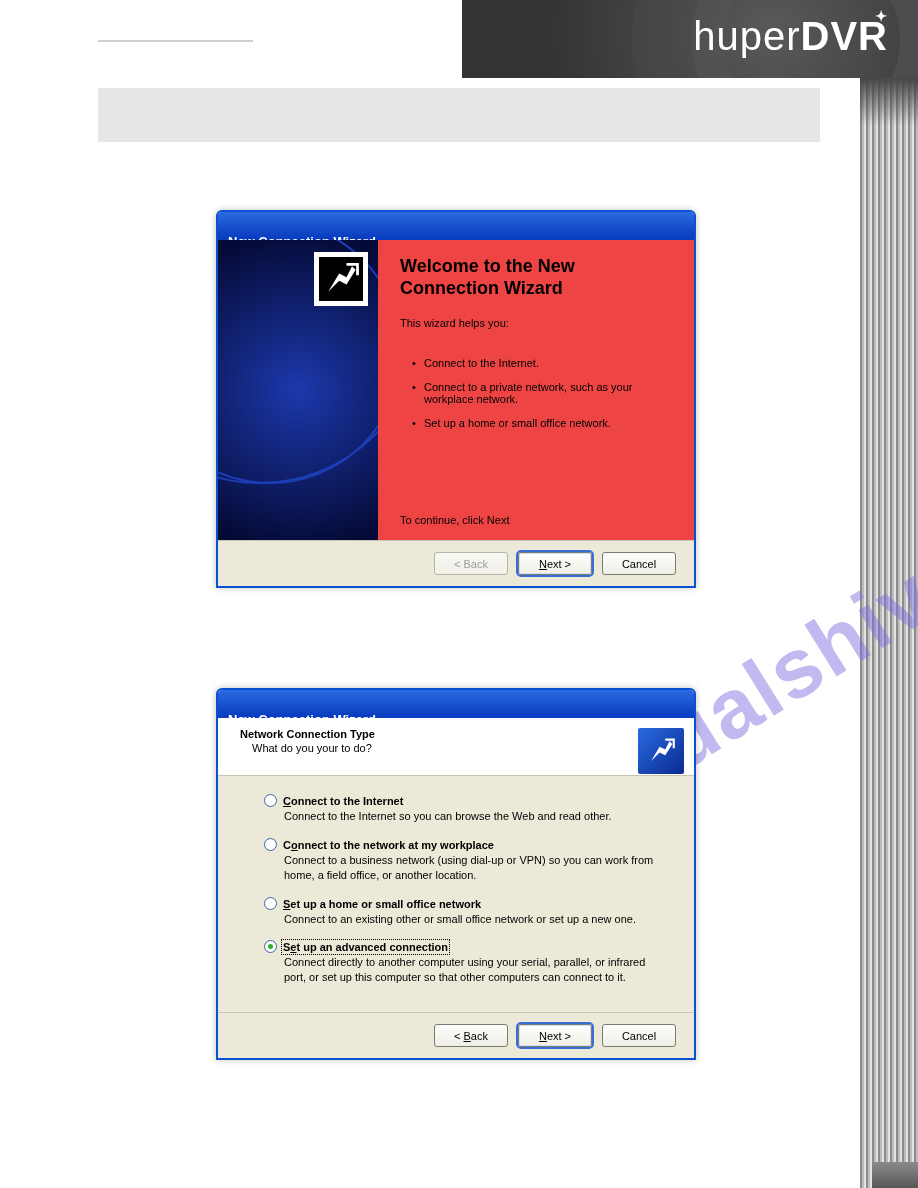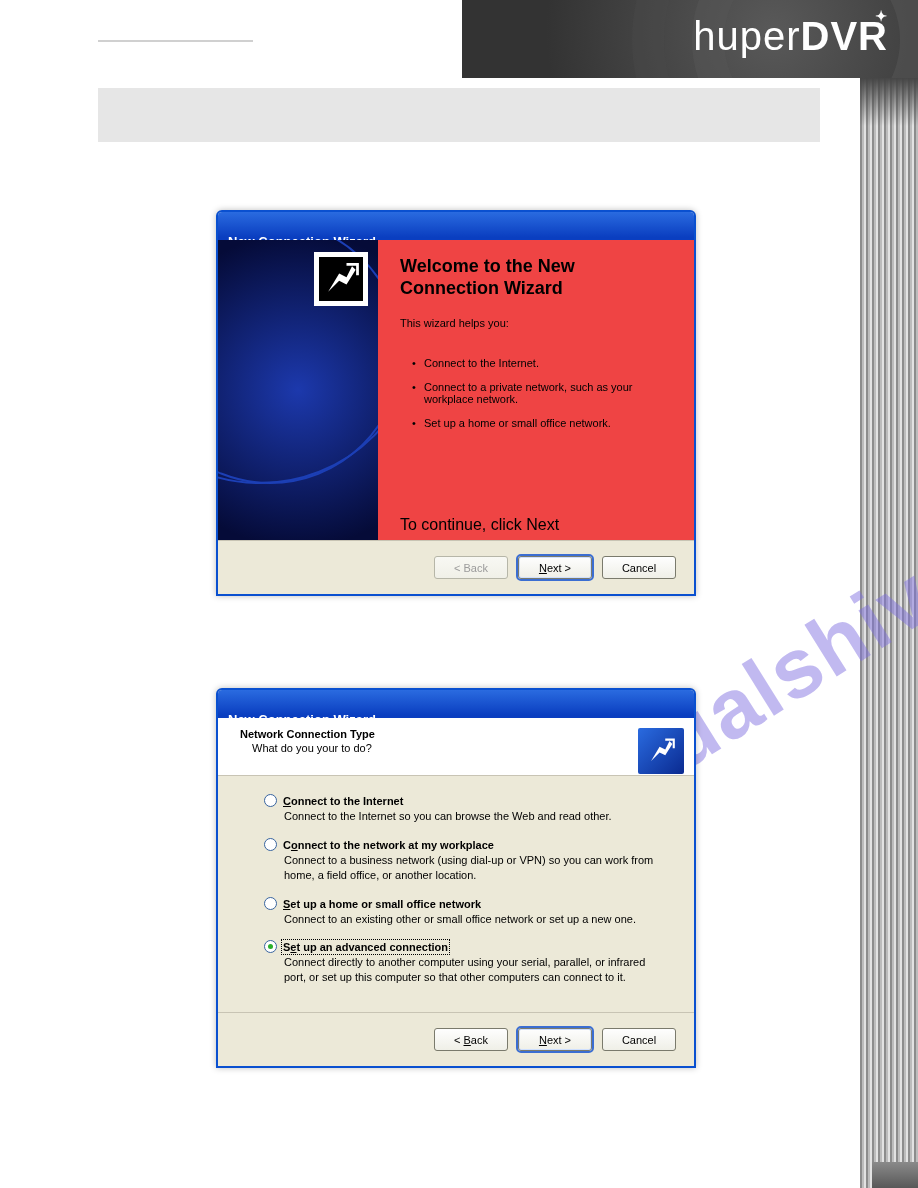--- a/index.html
+++ b/index.html
@@ -25,21 +25,21 @@
   
   .grey-banner { position: absolute; left: 98px; top: 88px; width: 722px; height: 54px; background: #e6e6e6; }
 
   
   .page-chip { position: absolute; right: 0; bottom: 0; width: 46px; height: 26px; background: linear-gradient(#8a8a8a, #585858); }
 
   
   .dialog { position: absolute; width: 480px; border: 2px solid #0a50d0; border-radius: 6px 6px 0 0; box-shadow: 0 0 6px rgba(0,0,0,.25); background: #ece9d8; overflow: hidden; }
   .titlebar { height: 28px; background: linear-gradient(#2a6be0, #0a3ec0 90%); color: #fff; font-size: 13px; font-weight: bold; padding: 22px 10px 0 10px; font-family: Tahoma, sans-serif; }
   .dialog-body { background: #ece9d8; }
-  .btnrow { height: 54px; border-top: 1px solid #c8c4b4; display: flex; justify-content: flex-end; align-items: center; gap: 10px; padding-right: 18px; background: #ece9d8; }
+  .btnrow { height: 46px; border-top: 1px solid #c8c4b4; display: flex; justify-content: flex-end; align-items: center; gap: 10px; padding-right: 18px; background: #ece9d8; }
   .wbtn { width: 74px; height: 23px; font-size: 11px; font-family: Tahoma, sans-serif; background: linear-gradient(#fefefe, #efefe7); border: 1px solid #7a7a6c; border-radius: 3px; cursor: pointer; color: #000; }
   .wbtn:disabled { color: #9b9b9b; border-color: #b6b6a8; background: linear-gradient(#f8f8f3,#f0f0e8); cursor: default; }
   .wbtn.def { outline: 2px solid #3b6ed2; outline-offset: 0; box-shadow: inset 0 0 0 1px #cfe0ff; }
 
   
   .wz1 { left: 216px; top: 210px; }
   .wz1 .wiz-top { display: flex; background: #ef4444; height: 300px; }
   .wz1 .side { width: 160px; background: #0b1a68; position: relative; overflow: hidden; }
   .wz1 .side .globe { position: absolute; inset: -40px -40px -40px -40px; background:
       radial-gradient(circle at 50% 50%, rgba(30,60,180,.9), #050b38 70%); }
@@ -47,21 +47,21 @@
   .wz1 .side .globe::before { left:-40px; top:20px; width:260px; height:260px; }
   .wz1 .side .globe::after { left:-80px; top:-40px; width:320px; height:320px; }
   .wz1 .icon-box { position: absolute; right: 10px; top: 12px; width: 54px; height: 54px; background: #fff; display:flex; align-items:center; justify-content:center; }
   .wz1 .icon-box svg { width: 44px; height: 44px; }
   .wz1 .main { flex: 1; padding: 16px 22px 8px 22px; font-size: 11px; color: #000; }
   .wz1 .main h1 { font-size: 18px; font-weight: bold; font-family: Tahoma, sans-serif; margin-bottom: 18px; line-height: 1.2; }
   .wz1 .lead { margin-bottom: 28px; }
   .wz1 ul { list-style: none; margin: 0 0 0 12px; }
   .wz1 li { font-size: 11px; margin-bottom: 12px; position: relative; padding-left: 12px; }
   .wz1 li::before { content: "•"; position: absolute; left: 0; top: 0; }
-  .wz1 .cont { position: absolute; bottom: 60px; font-size: 16px; }
+  .wz1 .cont { position: absolute; bottom: 60px; font-size: 11px; }
 
   
   .wz2 { left: 216px; top: 688px; }
   .wz2 .hdr { height: 58px; background: #fff; display:flex; justify-content:space-between; padding: 10px 10px 0 22px; border-bottom: 1px solid #c8c4b4; }
   .wz2 .hdr h2 { font-size: 11px; font-weight: bold; }
   .wz2 .hdr .sub { font-size: 11px; margin-left: 12px; margin-top: 2px; }
   .wz2 .hdr .ibox { width: 46px; height: 46px; background: linear-gradient(135deg,#2a6be0,#0a2a90); display:flex; align-items:center; justify-content:center; border-radius:2px;}
   .wz2 .hdr .ibox svg { width: 34px; height: 34px; }
   .wz2 .opts { padding: 16px 28px 0 46px; background: #ece9d8; min-height: 236px; }
   .opt { margin-bottom: 12px; font-size: 11px; }

